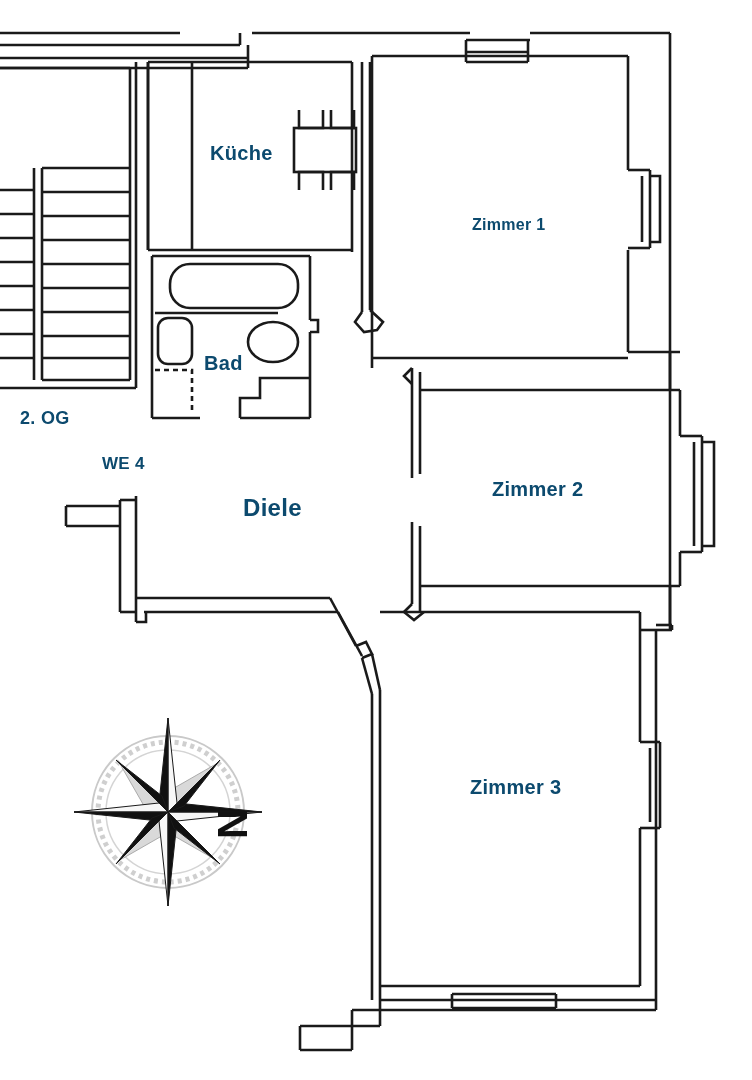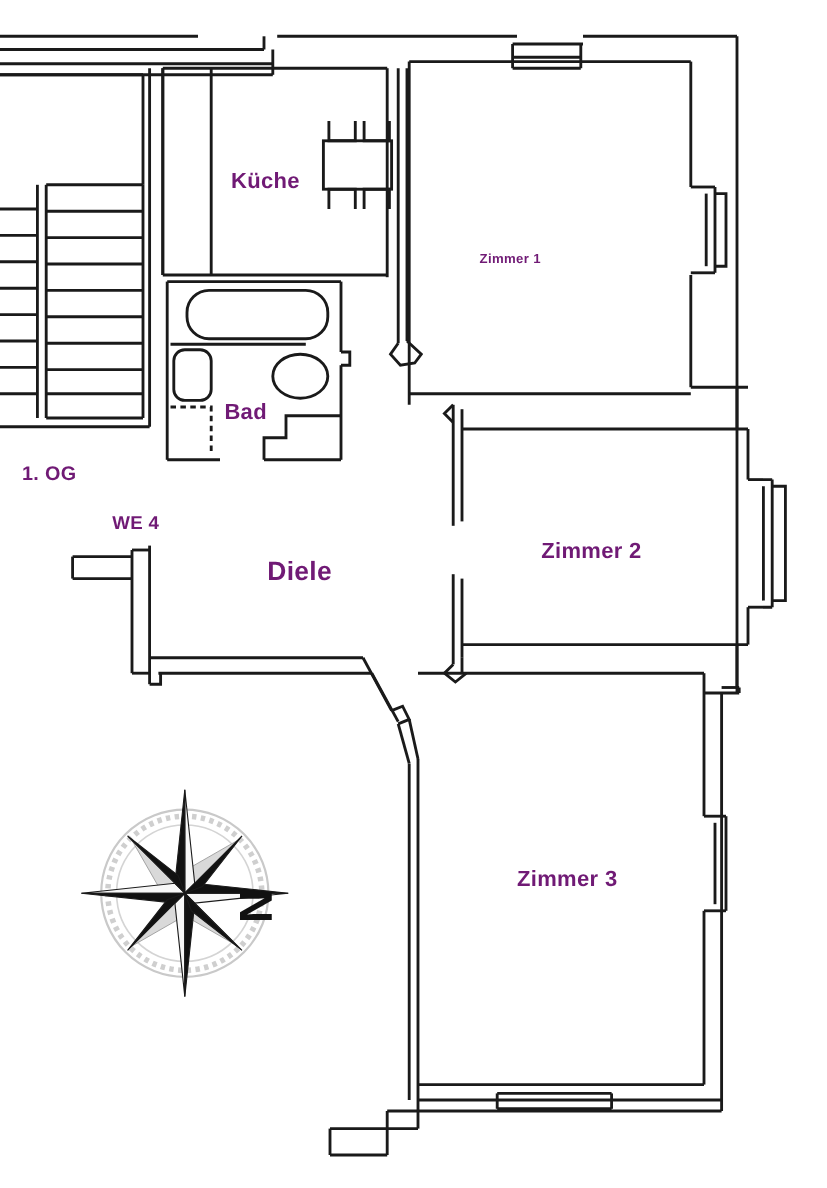--- a/index.html
+++ b/index.html
@@ -22,29 +22,28 @@
     left: 0;
     top: 0;
     width: 752px;
     height: 1080px;
     display: block;
   }
   .room-label {
     position: absolute;
     font-family: "Liberation Sans", sans-serif;
     font-weight: bold;
-    color: #701a75;
+    color: #0c4a6e;
     white-space: nowrap;
     letter-spacing: 0.3px;
     pointer-events: none;
-    margin-top: 12px;
   }
   .lbl-kueche   { left: 210px; top: 142px; font-size: 20px; }
   .lbl-bad      { left: 204px; top: 352px; font-size: 20px; }
-  .lbl-zimmer1  { left: 436px; top: 216px; font-size: 12px; }
+  .lbl-zimmer1  { left: 472px; top: 216px; font-size: 16px; }
   .lbl-zimmer2  { left: 492px; top: 478px; font-size: 20px; }
   .lbl-zimmer3  { left: 470px; top: 776px; font-size: 20px; }
   .lbl-diele    { left: 243px; top: 494px; font-size: 24px; }
   .lbl-og       { left: 20px;  top: 408px; font-size: 18px; }
   .lbl-we       { left: 102px; top: 454px; font-size: 17px; }
 </style>
 </head>
 <body>
 
 <div id="plan-root">
@@ -288,16 +287,16 @@
       <text x="62" y="24" font-family="&quot;Liberation Sans&quot;, sans-serif" font-size="42" font-weight="bold" fill="#111111" text-anchor="middle" transform="rotate(90 62 12)">N</text>
     </g>
   </svg>
 
   <div class="room-label lbl-kueche">Küche</div>
   <div class="room-label lbl-bad">Bad</div>
   <div class="room-label lbl-diele">Diele</div>
   <div class="room-label lbl-zimmer1">Zimmer 1</div>
   <div class="room-label lbl-zimmer2">Zimmer 2</div>
   <div class="room-label lbl-zimmer3">Zimmer 3</div>
-  <div class="room-label lbl-og">1. OG</div>
+  <div class="room-label lbl-og">2. OG</div>
   <div class="room-label lbl-we">WE 4</div>
 
 </div>
 
 </body></html>

